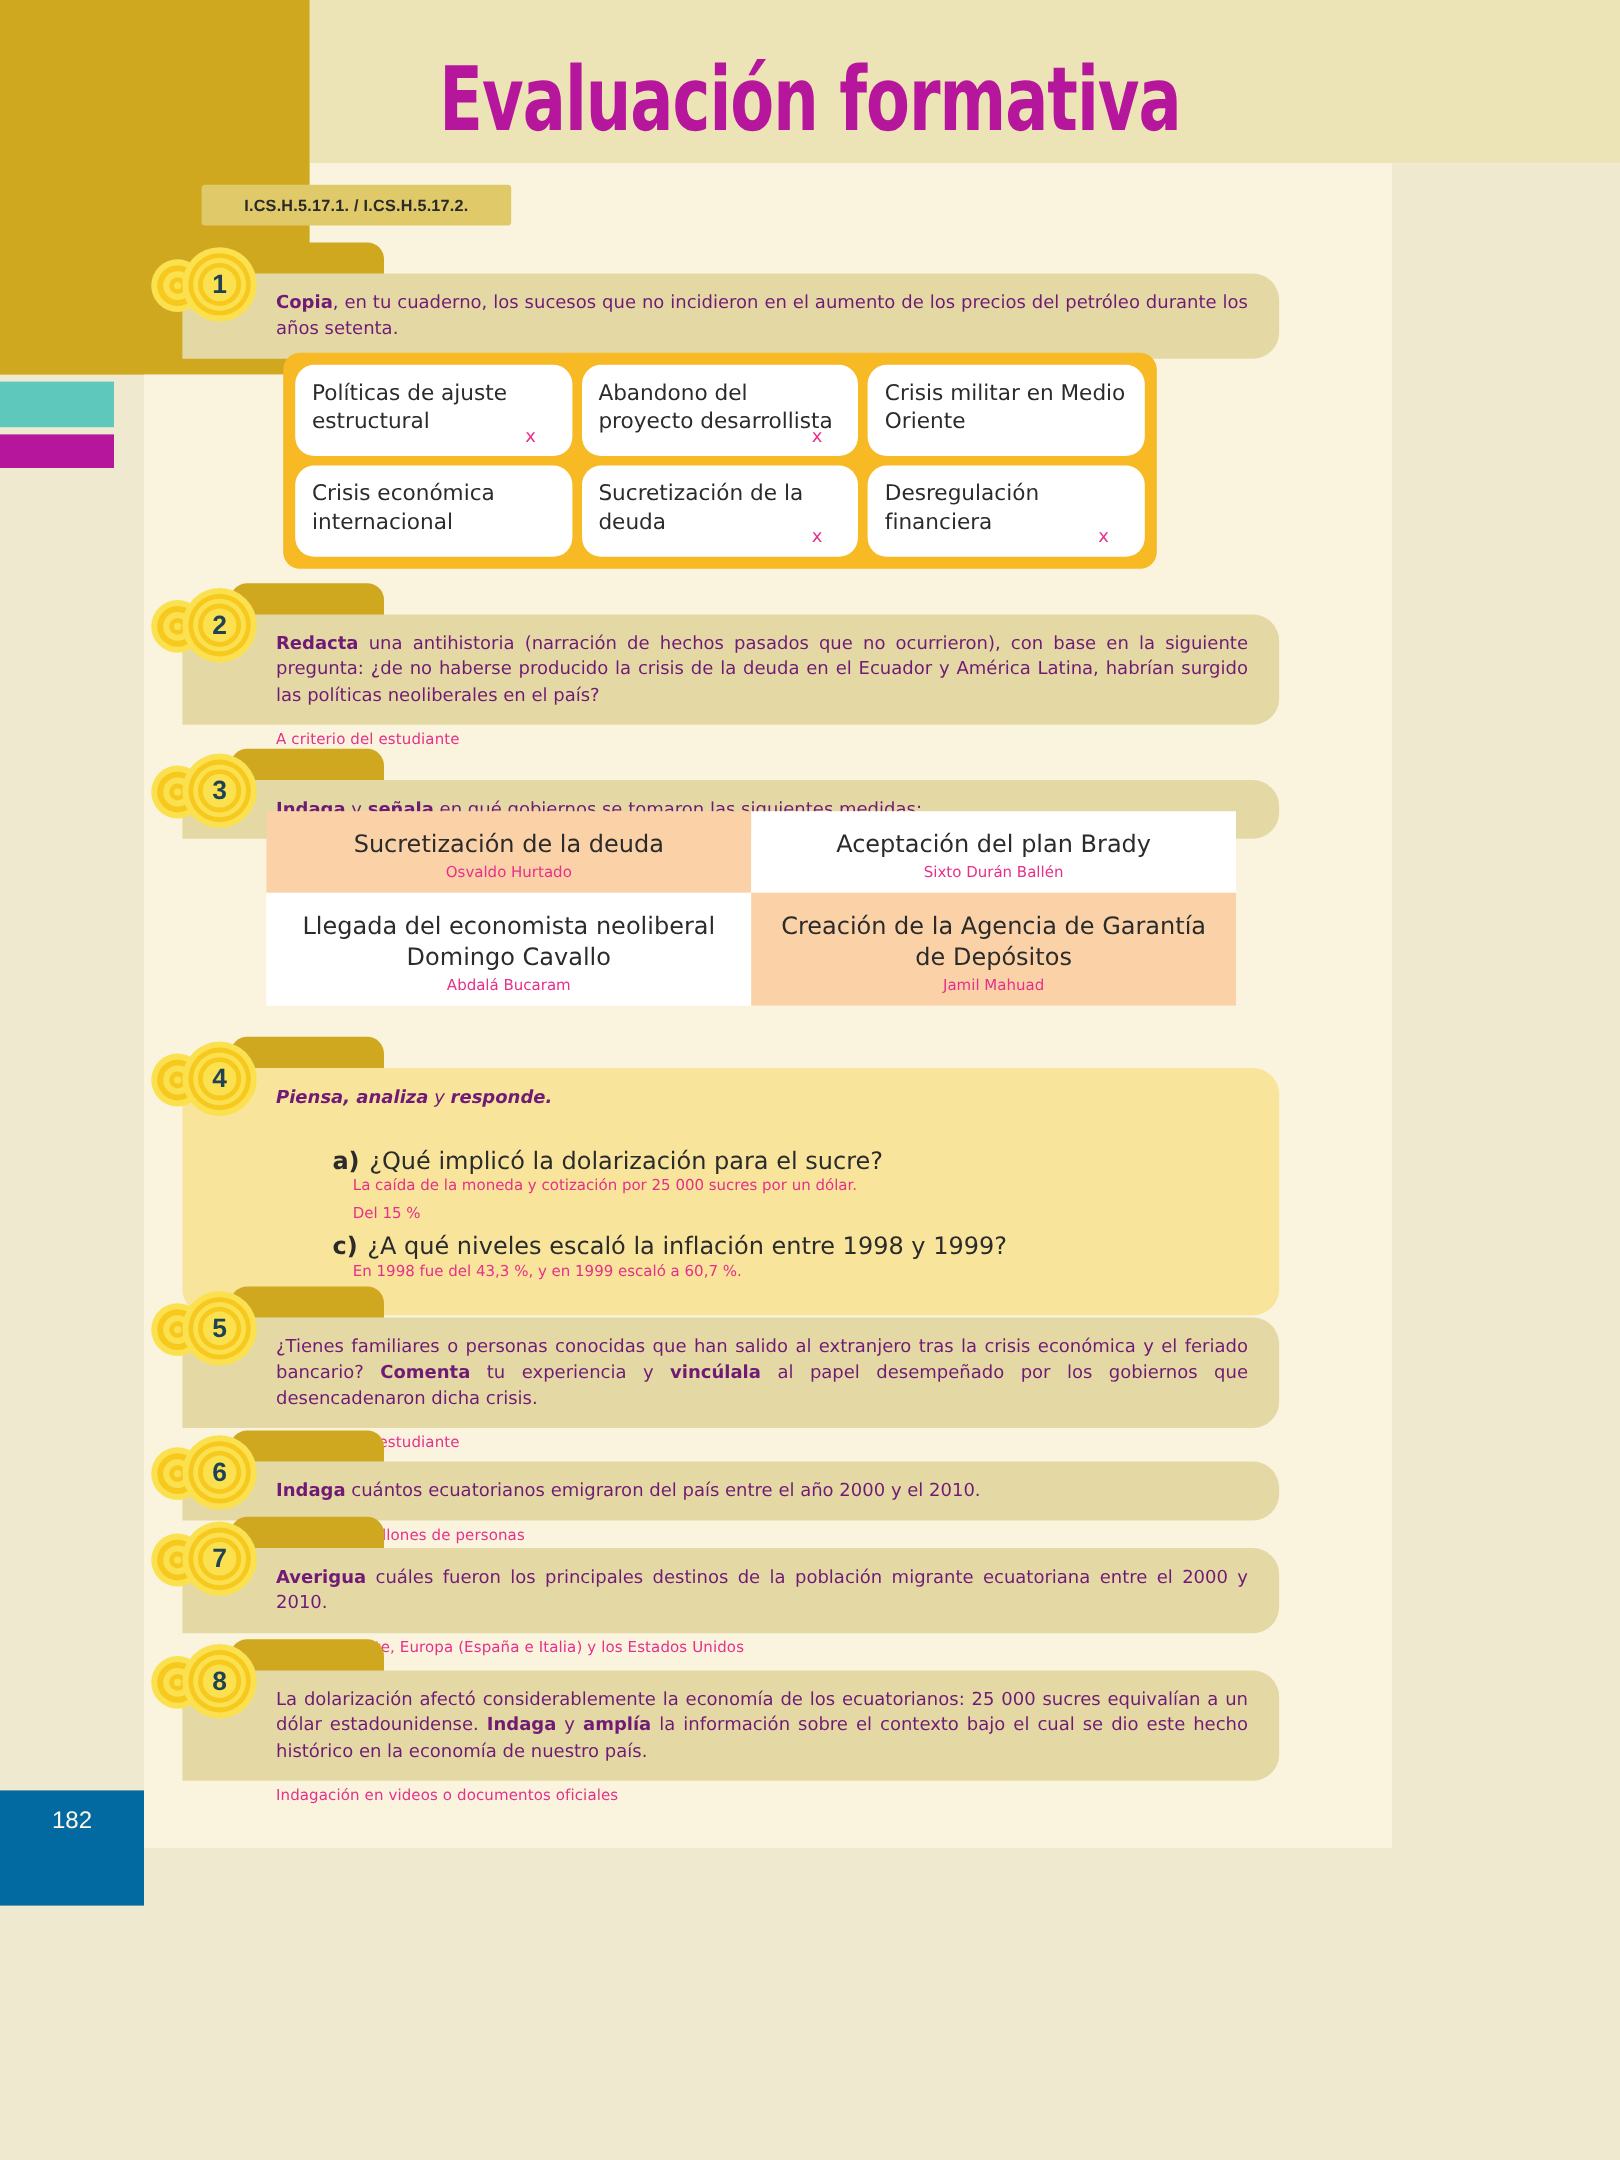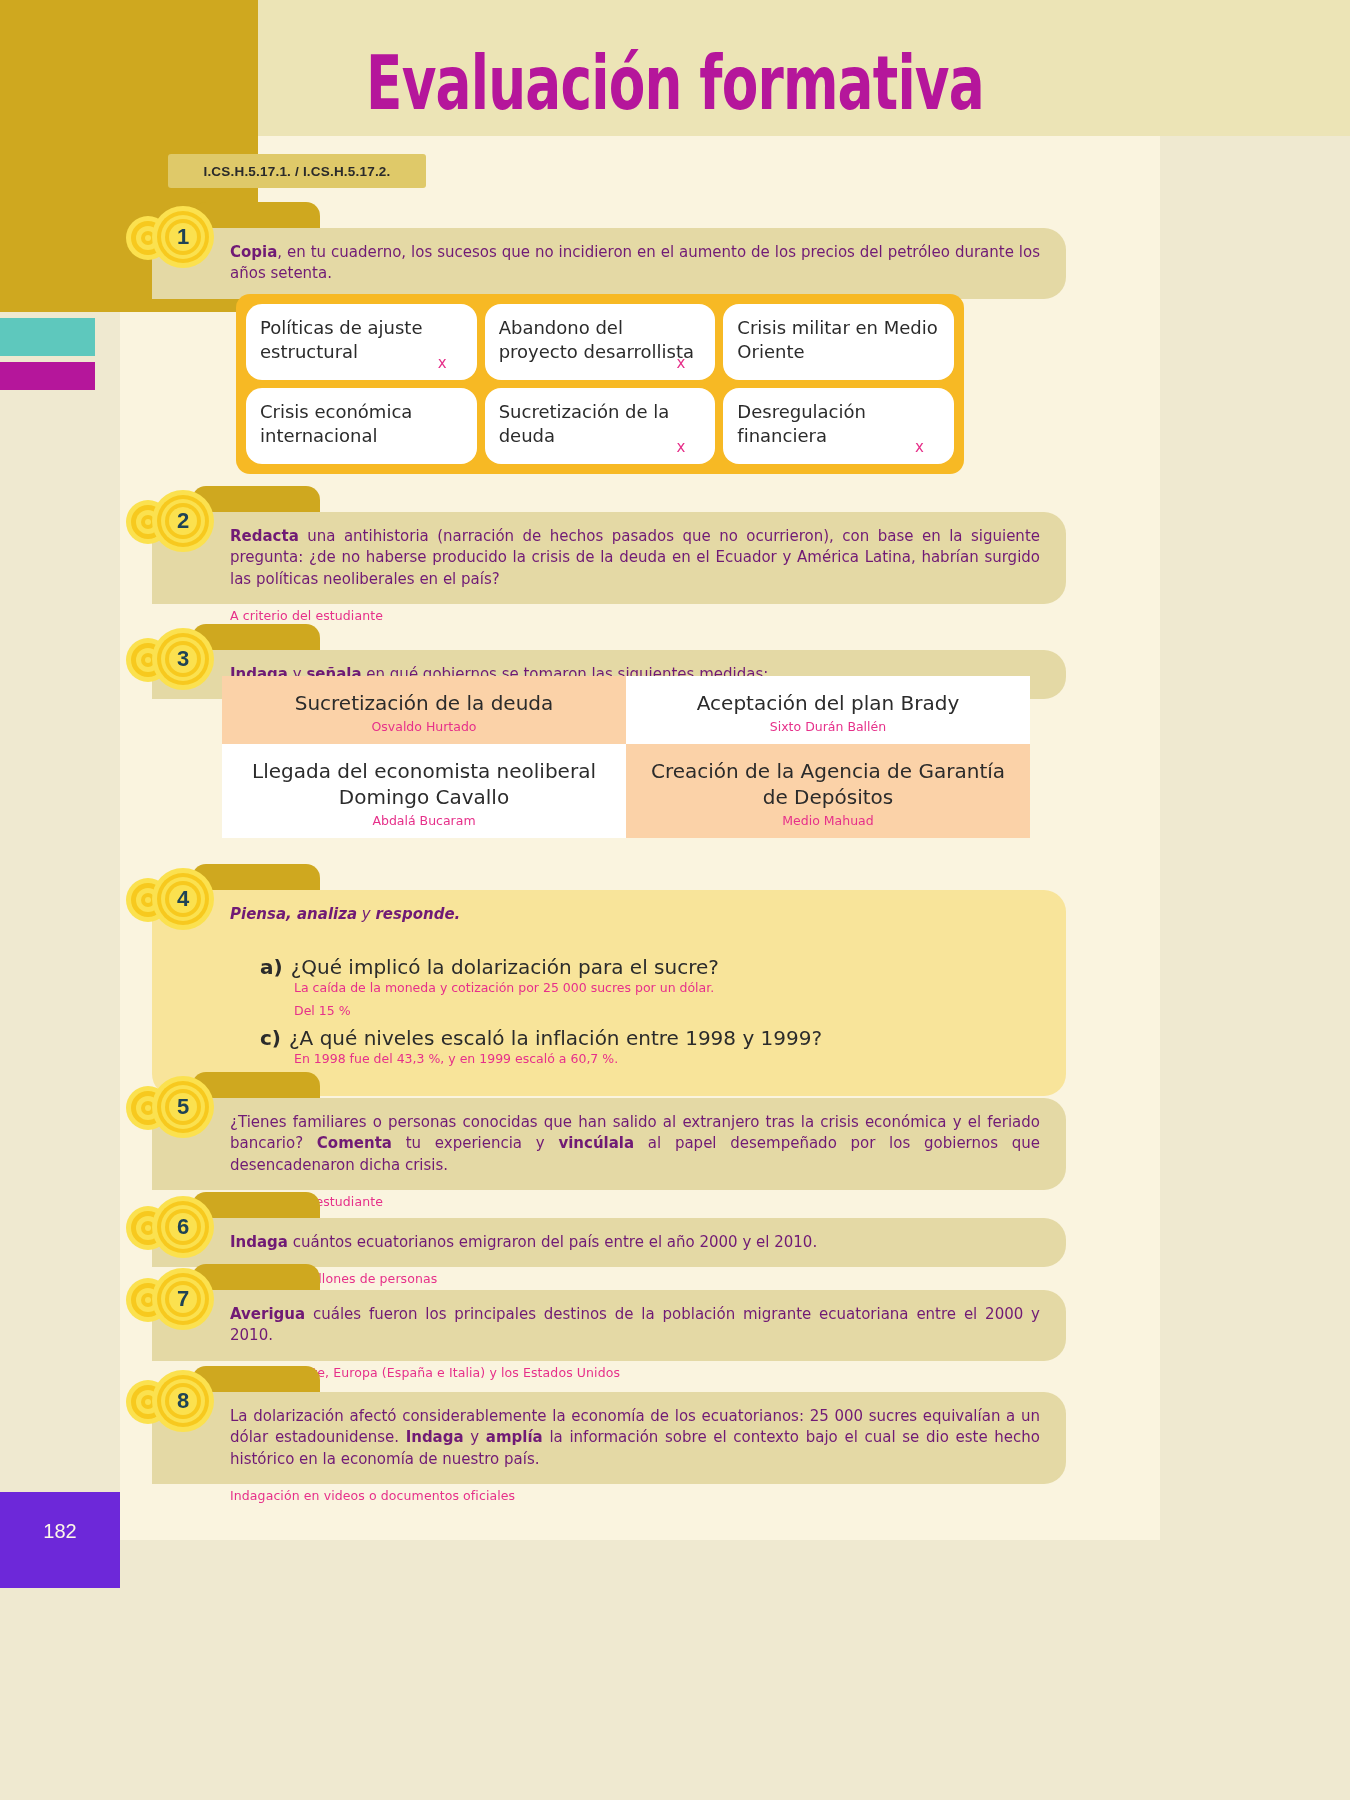--- a/index.html
+++ b/index.html
@@ -13,22 +13,22 @@
   .left-band{position:absolute;left:0;top:0;width:120px;height:1800px;background:#efe9d0;}
   .left-gold{position:absolute;left:0;top:0;width:258px;height:312px;background:#cfa81f;}
   .left-gold2{position:absolute;left:0;top:0;width:120px;height:312px;background:#cfa81f;}
   .teal-bar{position:absolute;left:0;top:318px;width:95px;height:38px;background:#5ec8bd;}
   .magenta-bar{position:absolute;left:0;top:362px;width:95px;height:28px;background:#b5169b;}
   .top-cream{position:absolute;left:258px;top:0;width:1092px;height:136px;background:#ece4b6;}
   .right-edge{position:absolute;left:1160px;top:136px;width:190px;height:1664px;background:#efe9d0;}
   .bottom-edge{position:absolute;left:120px;top:1540px;width:1230px;height:260px;background:#efe9d0;}
   .page-body{position:absolute;left:120px;top:136px;width:1040px;height:1404px;background:#faf4df;}
 
-  .page-num-box{position:absolute;left:0;top:1492px;width:120px;height:96px;background:#6d28d9;
-    display:flex;align-items:flex-start;justify-content:center;padding-top:28px;box-sizing:border-box;}
+  .page-num-box{position:absolute;left:0;top:1492px;width:120px;height:96px;background:#0369a1;
+    display:flex;align-items:flex-start;justify-content:center;padding-top:14px;box-sizing:border-box;}
   .page-num{color:#fdf8e8;font-size:20px;font-family:"Liberation Sans",sans-serif;}
 
   
   .title{
     position:absolute;left:0;top:40px;width:1350px;text-align:center;
     color:#b5169b;font-size:74px;letter-spacing:-1px;
     font-family:"DejaVu Sans Condensed","Liberation Sans",sans-serif;
     font-weight:bold;font-stretch:condensed;
     transform:scaleX(0.80);transform-origin:center center;
   }
@@ -92,21 +92,21 @@
   
   .tbl{position:absolute;left:222px;width:808px;display:grid;grid-template-columns:1fr 1fr;}
   .cell{padding:14px 10px 10px 10px;text-align:center;box-sizing:border-box;min-height:62px;}
   .cell .t{font-size:20px;color:#2b2b2b;line-height:1.3;font-family:"DejaVu Sans",sans-serif;}
   .cell .a{font-size:12.5px;color:#e6308a;margin-top:3px;font-family:"DejaVu Sans",sans-serif;}
   .sh-light{background:#fbd2a8;}
   .sh-dark{background:#ffffff;}
 
   
   .sub{margin:0 0 0 30px;}
-  .sub .row{font-size:20px;color:#2b2b2b;font-family:"DejaVu Sans",sans-serif;}
+  .sub .row{font-size:20px;color:#2b2b2b;font-family:"DejaVu Sans",sans-serif;margin-left:17px;}
   .sub .lbl{font-weight:bold;margin-right:8px;}
   .sub .suba{color:#e6308a;font-size:12.5px;margin:1px 0 8px 34px;
     font-family:"DejaVu Sans",sans-serif;}
 </style>
 </head>
 <body>
 
 <div class="left-band"></div>
 <div class="top-cream"></div>
 <div class="page-body"></div>
@@ -231,21 +231,21 @@
   <div class="cell sh-dark">
     <div class="t">Aceptación del plan Brady</div>
     <div class="a">Sixto Durán Ballén</div>
   </div>
   <div class="cell sh-dark">
     <div class="t">Llegada del economista neoliberal Domingo Cavallo</div>
     <div class="a">Abdalá Bucaram</div>
   </div>
   <div class="cell sh-light">
     <div class="t">Creación de la Agencia de Garantía de Depósitos</div>
-    <div class="a">Medio Mahuad</div>
+    <div class="a">Jamil Mahuad</div>
   </div>
 </div>
 
 <div class="q" style="top:890px;">
   <div class="tab"></div>
   <div class="swirl">
     <div class="s s1"></div>
       <div class="s s2"></div>
       <div class="s s3"></div>
       <div class="s s4"></div>

